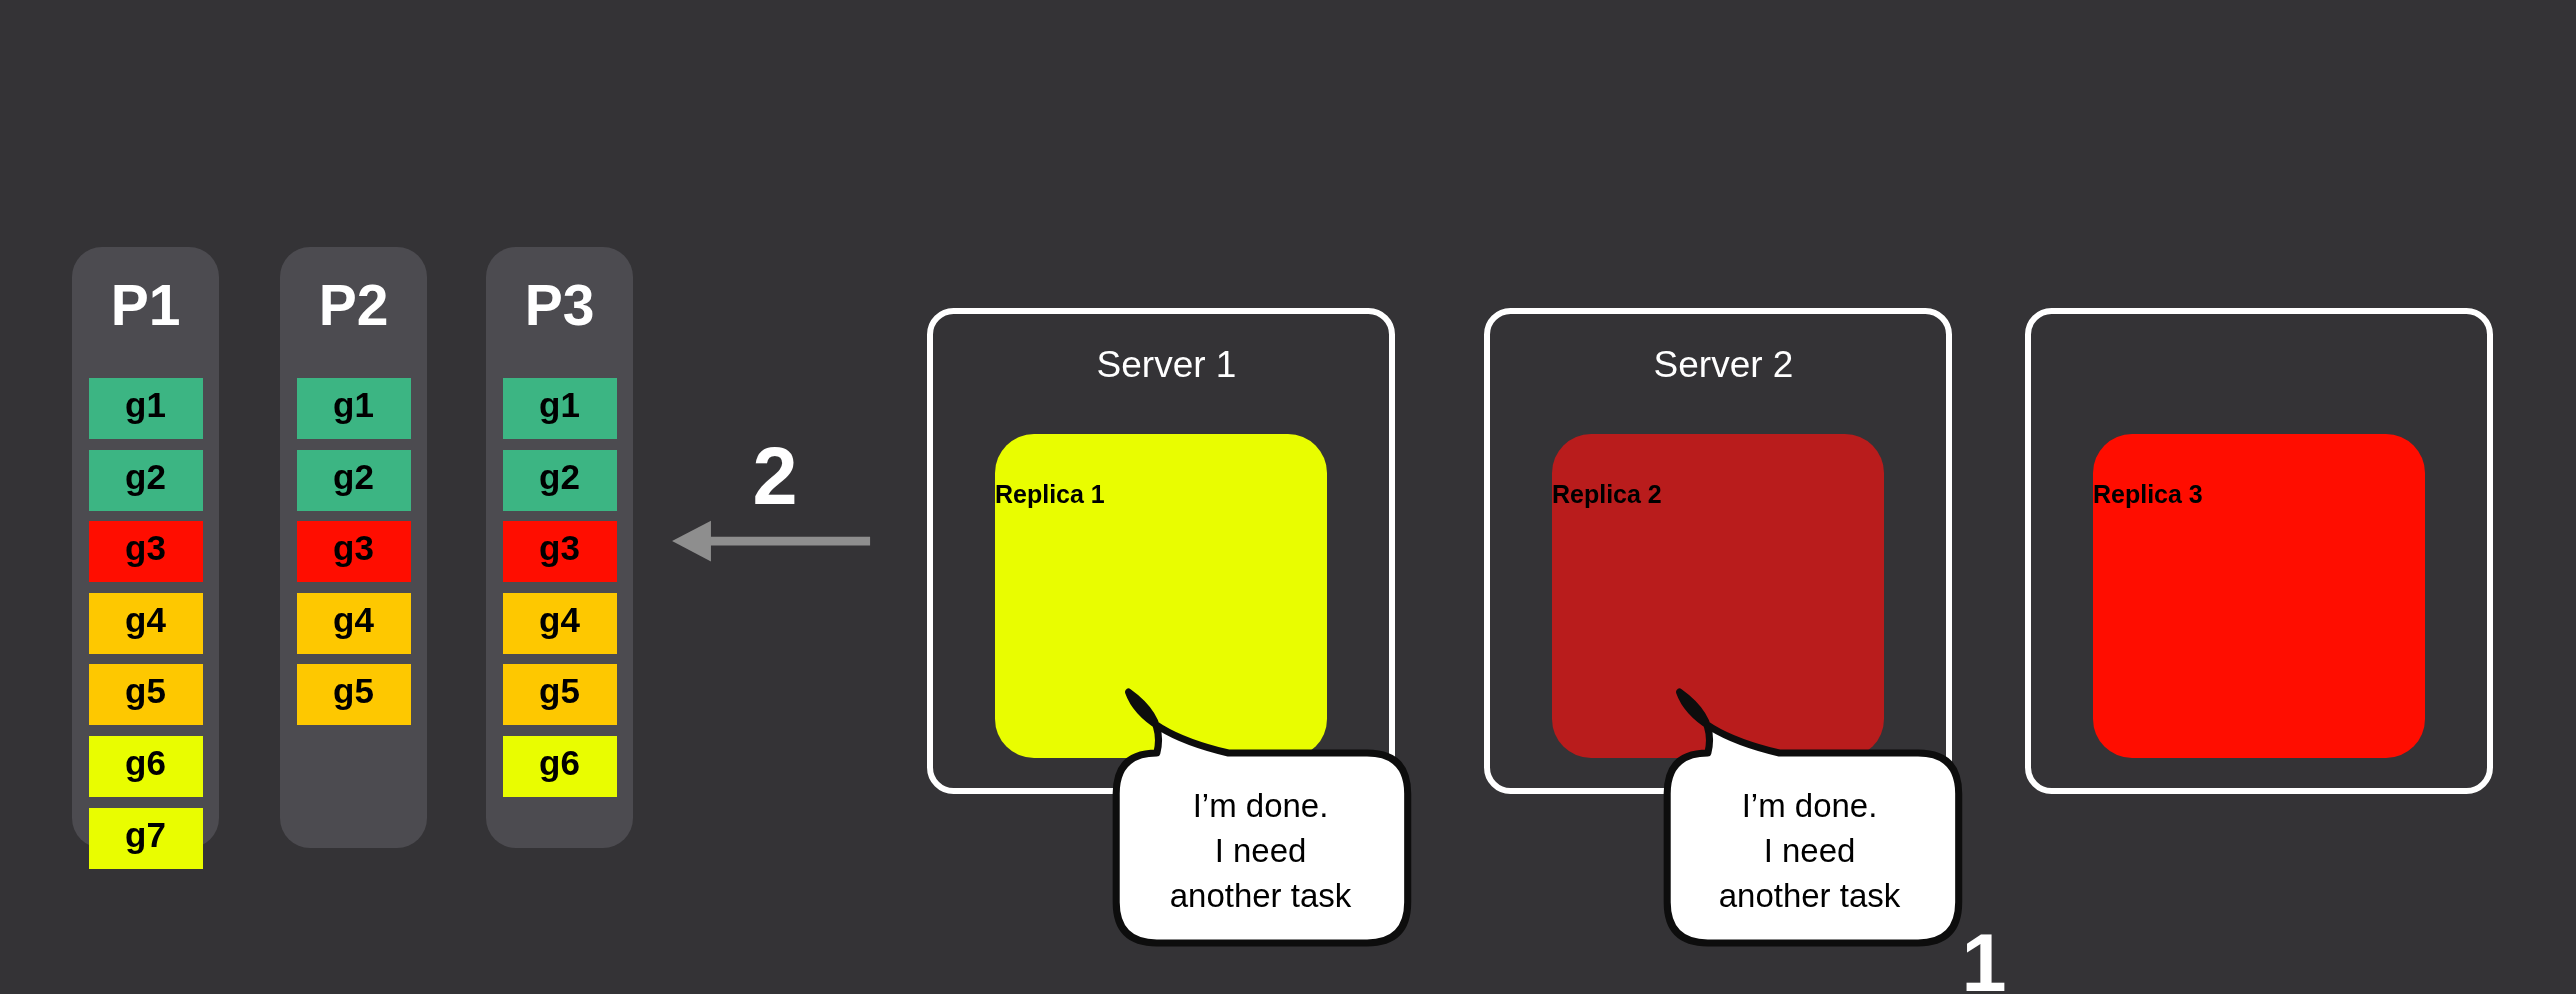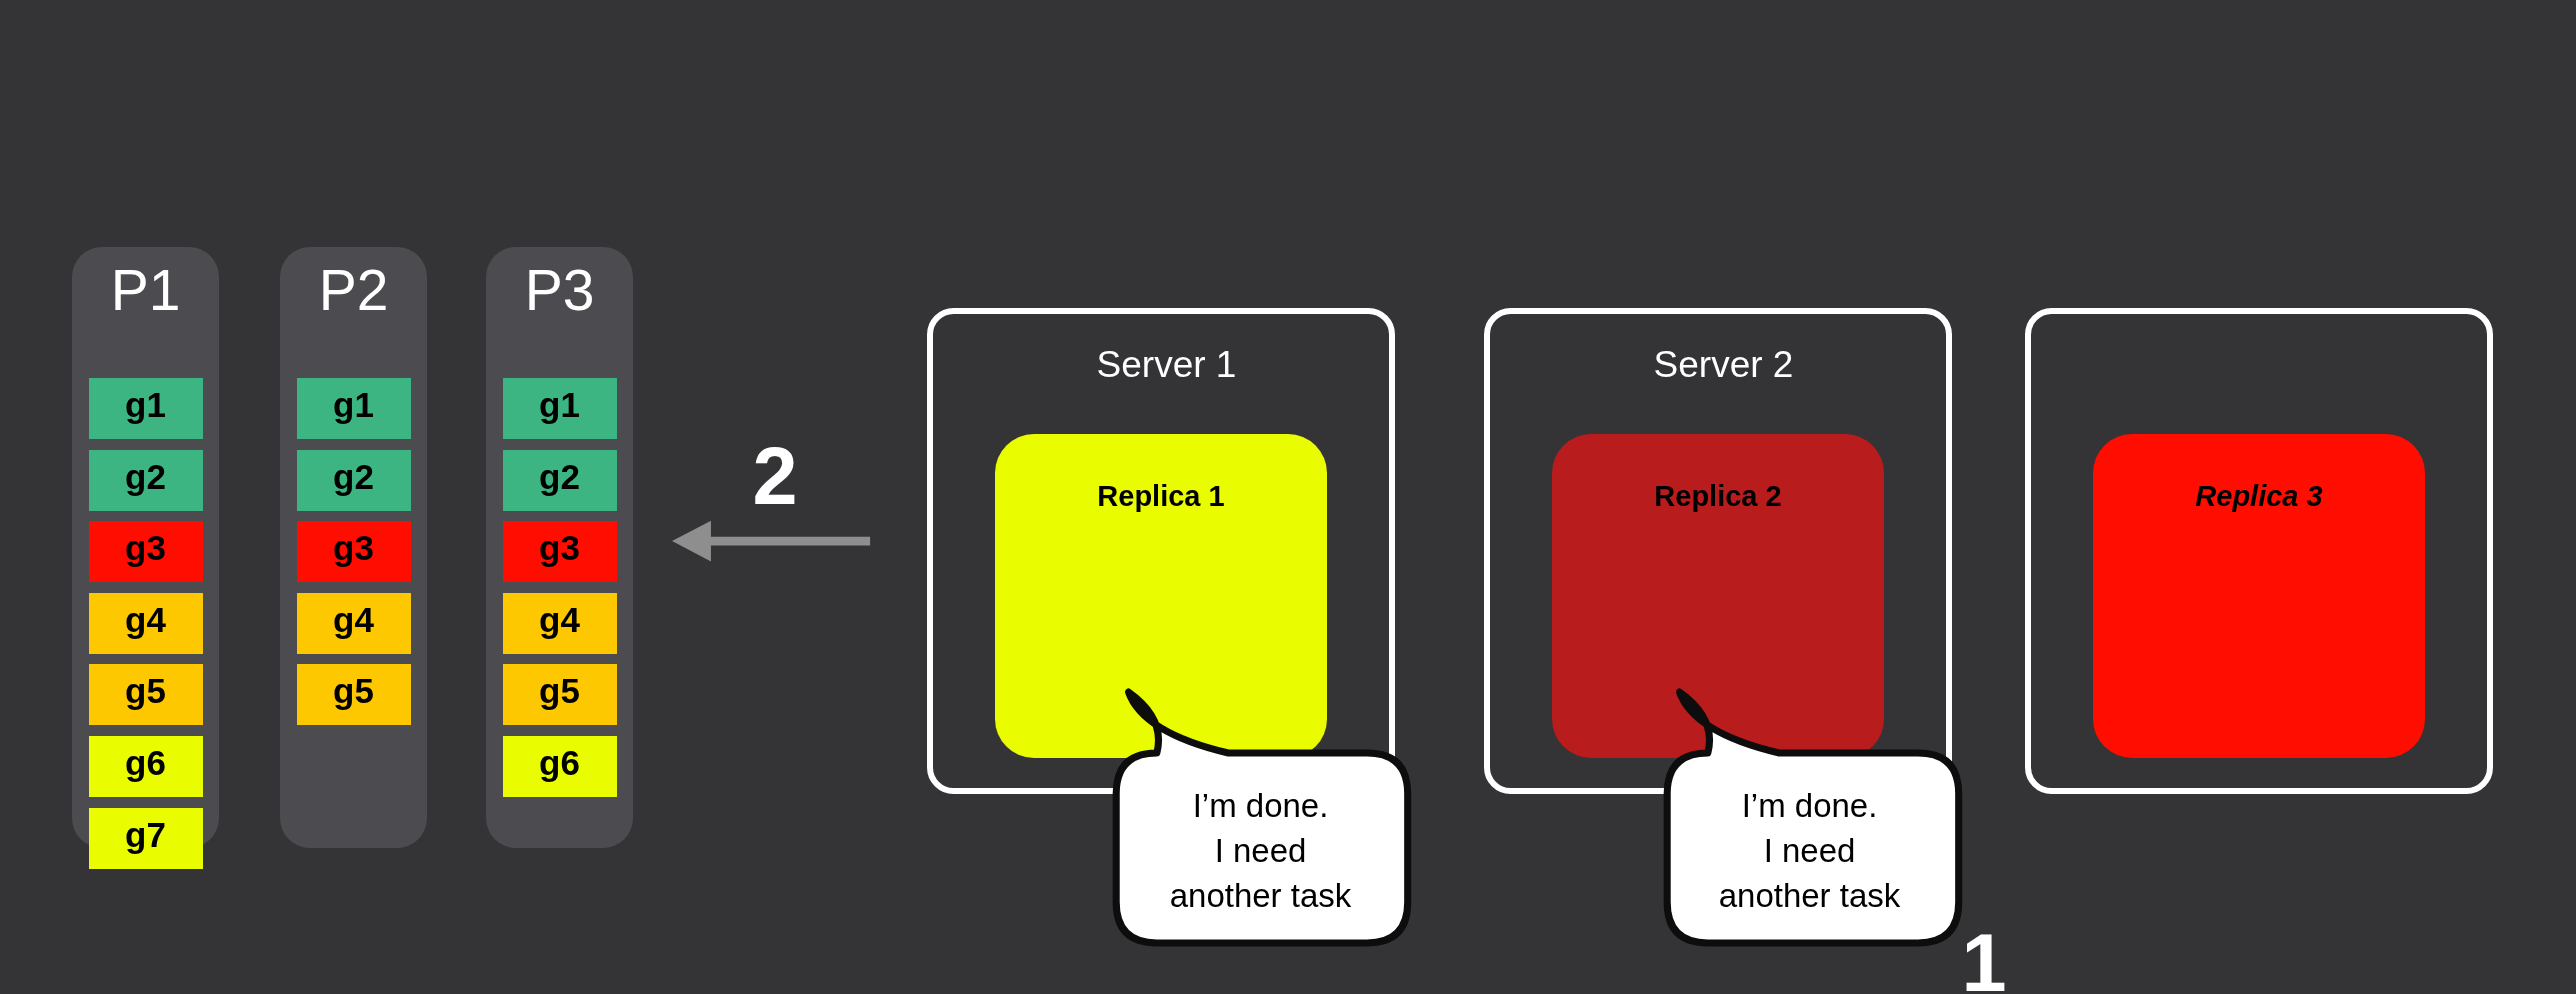--- a/index.html
+++ b/index.html
@@ -19,24 +19,24 @@
   
   .partition {
     position: absolute;
     top: 247px;
     width: 147px;
     height: 601px;
     background: #4c4b50;
     border-radius: 30px;
   }
   .p-title {
-    margin-top: 10px;
+    margin-top: 25px;
     text-align: center;
     font-size: 57px;
-    font-weight: 400;
+    font-weight: 700;
     color: #ffffff;
   }
   .tasks {
     position: absolute;
     top: 131px;
     left: 0;
     right: 0;
   }
   .task {
     width: 114px;
@@ -83,22 +83,21 @@
   .replica {
     position: absolute;
     top: 120px;
     left: 62px;
     width: 332px;
     height: 324px;
     border-radius: 39px;
   }
   .replica-label {
     padding-top: 46px;
-    text-align: center;
-    font-size: 29px;
+    font-size: 25px;
     font-weight: 700;
     color: #000000;
   }
 
   
   .bubble-svg {
     position: absolute;
     top: 685px;
     width: 305px;
     height: 265px;
@@ -173,21 +172,21 @@
   </div>
 
   <div class="server" style="left:1484px">
     <div class="server-title">Server 2</div>
     <div class="replica" style="background-color: #b91c1c;">
       <div class="replica-label">Replica 2</div>
     </div>
   </div>
 
   <div class="server" style="left:2025px">
-    <div class="replica" style="background-color: rgb(255, 13, 0); font-style: italic;">
+    <div class="replica" style="background-color: rgb(255, 13, 0);">
       <div class="replica-label">Replica 3</div>
     </div>
   </div>
 
   <svg class="bubble-svg" id="bubble1-svg" viewBox="0 0 345 300">
     <path d="M 22 8
              Q 38 54 135 77
              L 292 77 Q 338 77 338 123
              L 338 246 Q 338 292 292 292
              L 54 292 Q 8 292 8 246

